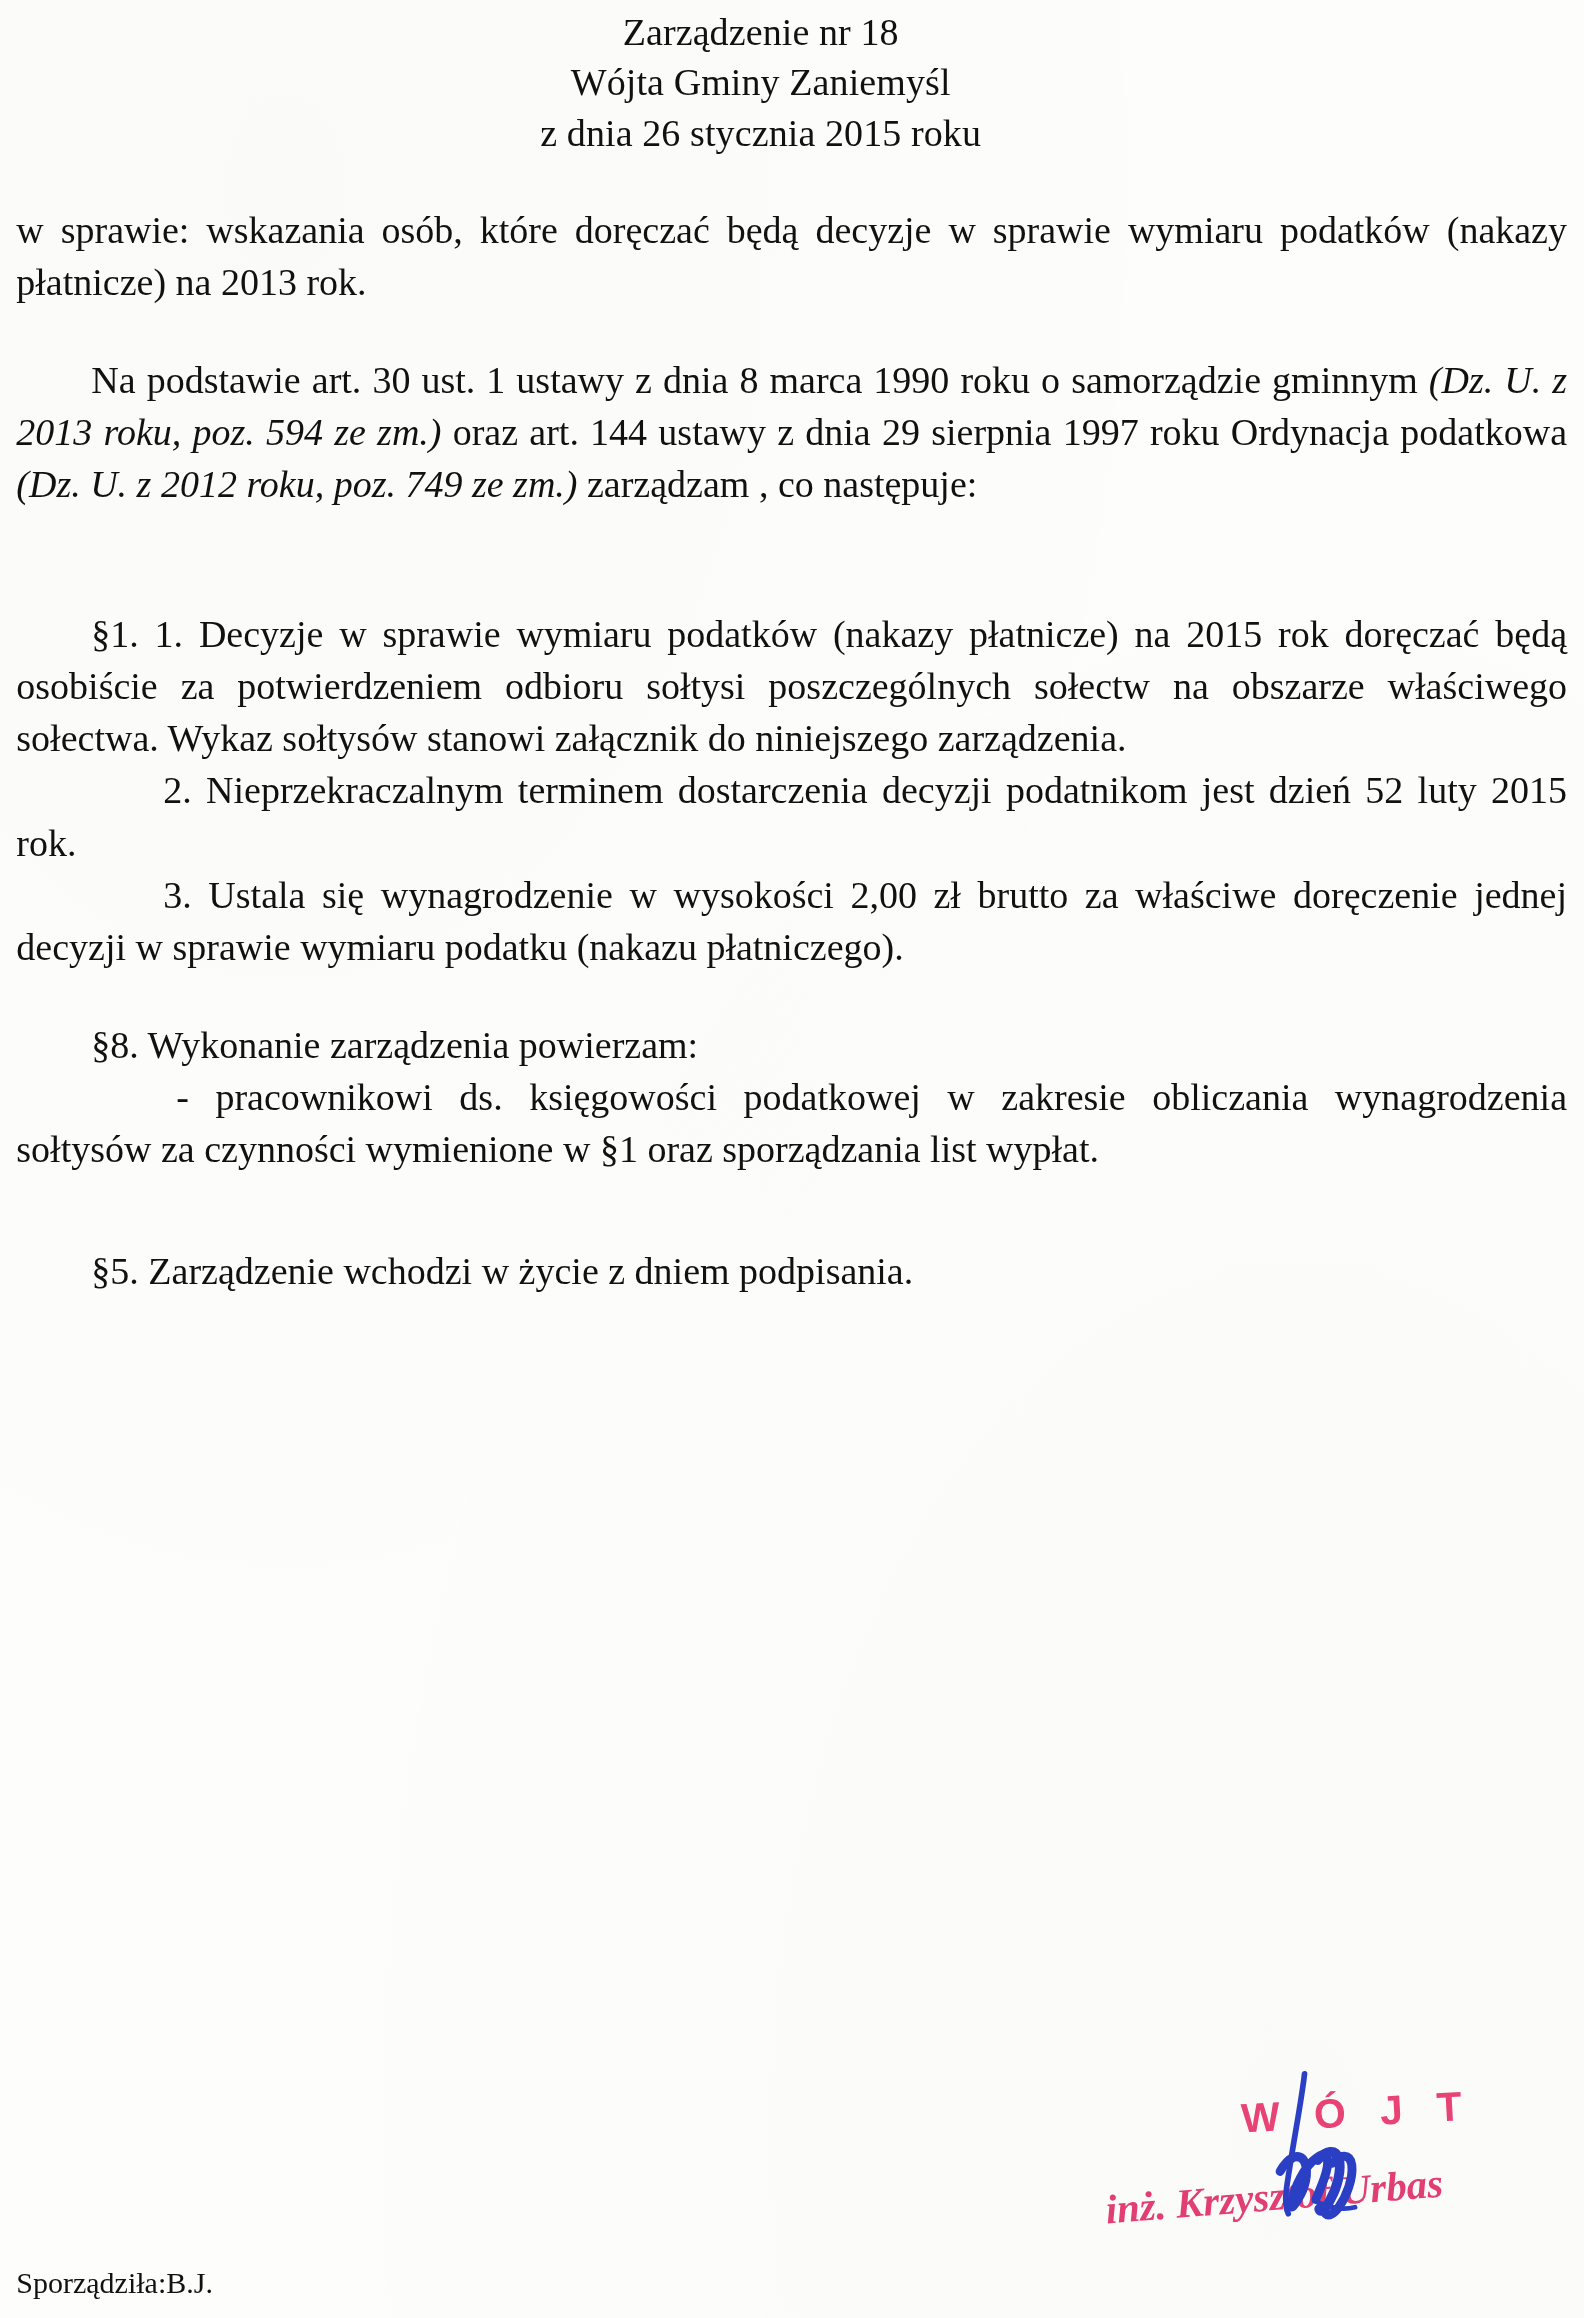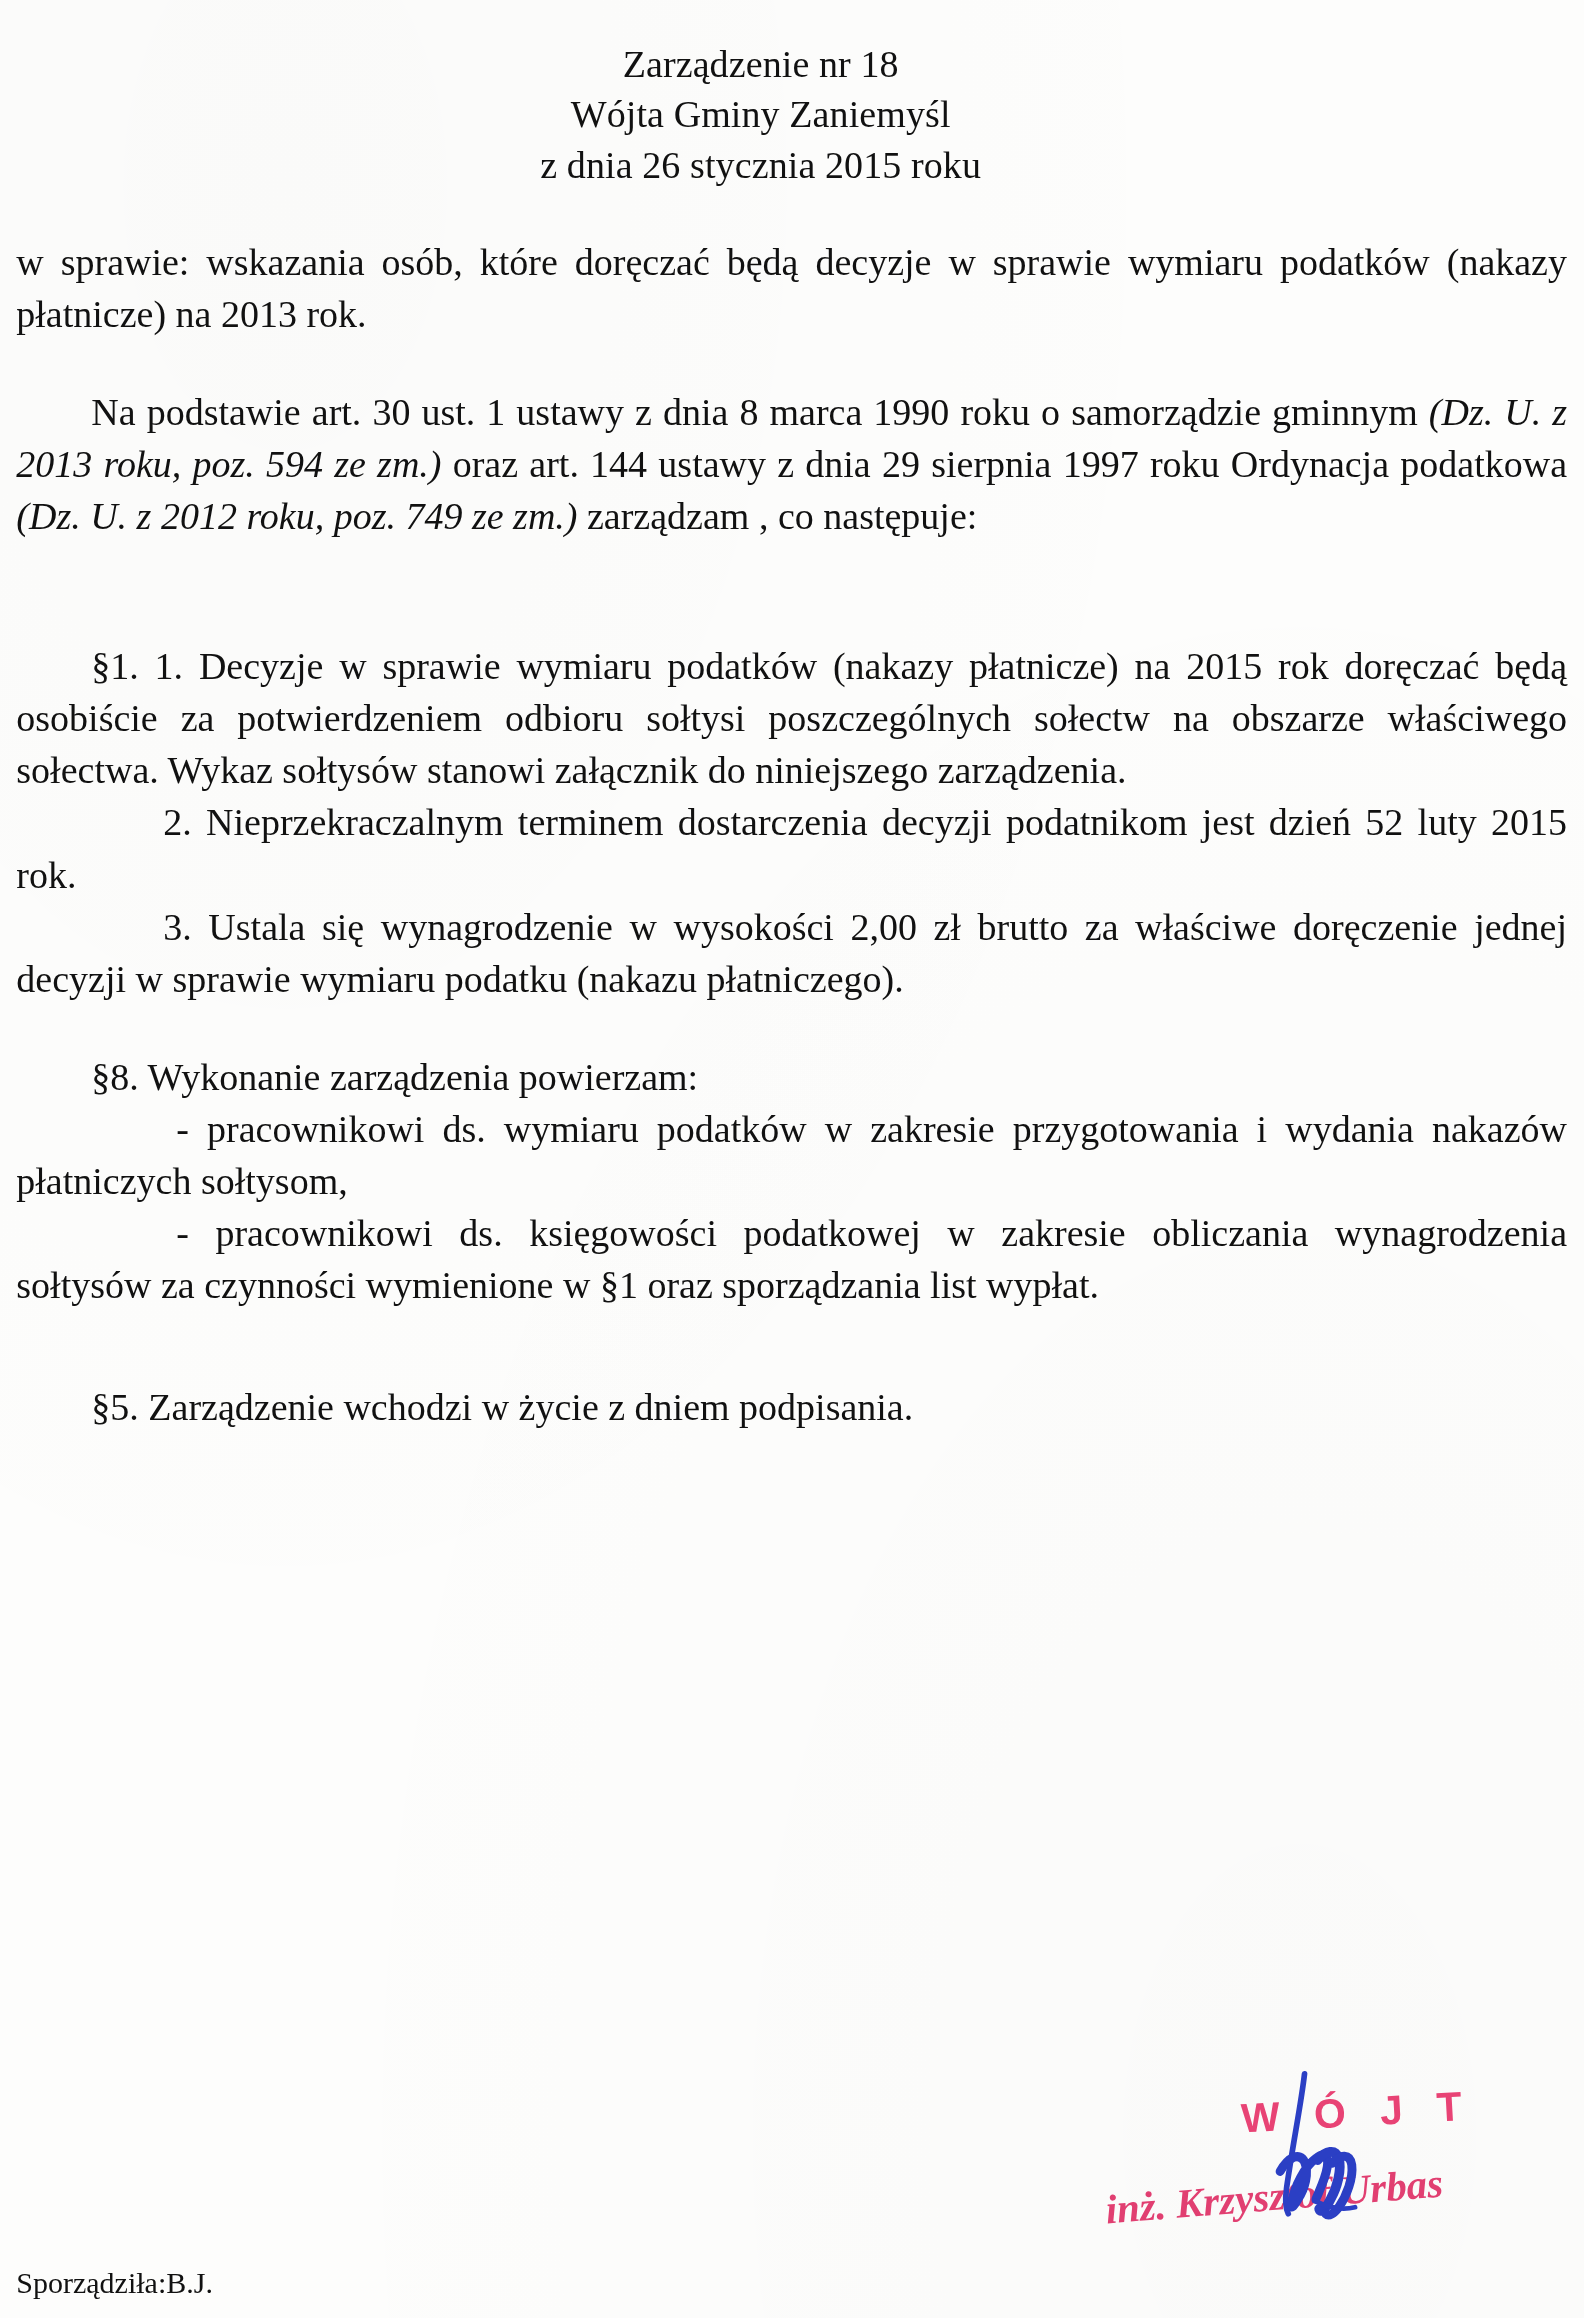--- a/index.html
+++ b/index.html
@@ -26,21 +26,20 @@
     background:
       radial-gradient(ellipse at 18% 8%, rgba(0,0,0,0.012), rgba(0,0,0,0) 55%),
       radial-gradient(ellipse at 82% 92%, rgba(0,0,0,0.010), rgba(0,0,0,0) 60%);
     pointer-events: none;
     z-index: 0;
   }
   .content {
     position: relative;
     z-index: 1;
     padding: 0 18px 0 16.3px;
-    margin-top: 32px;
   }
 
   
   .title-block {
     padding-top: 6.5px;
     text-align: center;
     font-size: 38px;
     line-height: 1.33;
     letter-spacing: 0.1px;
   }
@@ -163,21 +162,20 @@
       <div>
         <p class="para ind-sec noend">§1. 1. Decyzje w sprawie wymiaru podatków (nakazy płatnicze) na 2015 rok doręczać będą osobiście za potwierdzeniem odbioru sołtysi poszczególnych sołectw na obszarze właściwego sołectwa. Wykaz sołtysów stanowi załącznik do niniejszego zarządzenia.</p>
         <p class="para ind-item noend">2. Nieprzekraczalnym terminem dostarczenia decyzji podatnikom jest dzień 52 luty 2015 rok.</p>
         <p class="para ind-item noend">3. Ustala się wynagrodzenie w wysokości 2,00 zł brutto za właściwe doręczenie jednej decyzji w sprawie wymiaru podatku (nakazu płatniczego).</p>
       </div>
 
       <div class="spacer-md"></div>
 
       <div>
         <p class="para ind-sec noend">§8. Wykonanie zarządzenia powierzam:</p>
-        <p class="para ind-bullet noend">- pracownikowi ds. wymiaru podatków w zakresie przygotowania i wydania nakazów płatniczych sołtysom,</p>
         <p class="para ind-bullet noend">- pracownikowi ds. księgowości podatkowej w zakresie obliczania wynagrodzenia sołtysów za czynności wymienione w §1 oraz sporządzania list wypłat.</p>
       </div>
 
       <div class="spacer-lg"></div>
 
       <div>
         <p class="para ind-sec noend">§5. Zarządzenie wchodzi w życie z dniem podpisania.</p>
       </div>
     </div>
   </div>

